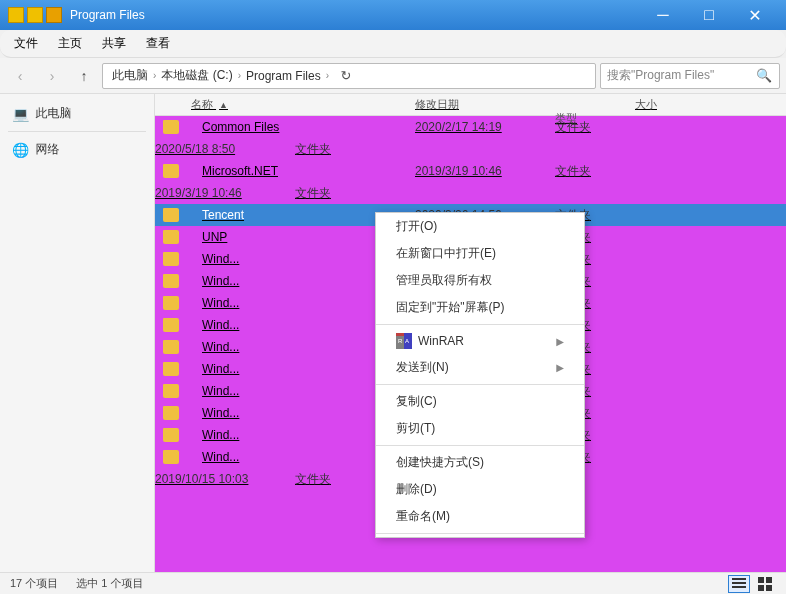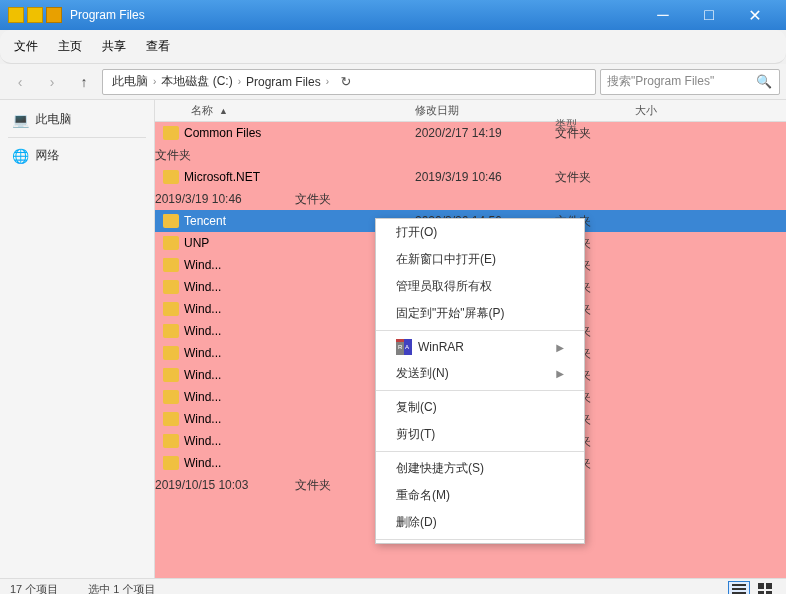--- a/index.html
+++ b/index.html
@@ -50,21 +50,21 @@
       display: flex;
       align-items: center;
       justify-content: center;
       color: white;
       font-size: 16px;
       cursor: pointer;
     }
 
     
     .menu-bar {
-      height: 34px;
+      height: 28px;
       background: #f3f3f3;
       display: flex;
       align-items: center;
       border-bottom: 1px solid #ddd;
       padding: 0 4px;
       border-radius: 11px;
     }
     .menu-item {
       padding: 4px 10px;
       font-size: 12px;
@@ -176,23 +176,24 @@
     }
     .sidebar-sep {
       height: 1px;
       background: #ddd;
       margin: 4px 8px;
     }
 
     
     .file-list-area {
       flex: 1;
-      background: #fca5a5;
+      background: #d946ef;
       overflow: hidden;
       position: relative;
+      text-decoration: underline;
     }
 
     .file-list-header {
       display: flex;
       height: 22px;
       align-items: center;
       border-bottom: 1px solid #ddd;
       background: #f5f5f5;
       font-size: 11px;
       color: #555;
@@ -214,21 +215,21 @@
       height: 22px;
       font-size: 12px;
       cursor: pointer;
     }
     .file-row.highlighted { background: #3a86d4; color: white; }
 
     .file-name-cell {
       width: 260px;
       display: flex;
       align-items: center;
-      gap: 5px;
+      gap: 23px;
       padding-left: 8px;
       overflow: hidden;
       white-space: nowrap;
     }
     .folder-icon {
       width: 16px;
       height: 14px;
       background: #f0c040;
       border-radius: 1px 2px 2px 2px;
       position: relative;
@@ -252,21 +253,21 @@
     
     .status-bar {
       height: 22px;
       background: #f3f3f3;
       border-top: 1px solid #ddd;
       display: flex;
       align-items: center;
       padding: 0 10px;
       font-size: 11px;
       color: #444;
-      gap: 30px;
+      gap: 18px;
     }
     .status-right {
       margin-left: auto;
       display: flex;
       gap: 4px;
     }
     .view-btn {
       width: 22px;
       height: 18px;
       display: flex;
@@ -408,20 +409,21 @@
     <div class="file-row">
     <div class="file-name-cell">
       <span class="folder-icon"></span>
       <span>Common Files</span>
     </div>
     <div class="file-date-cell">2020/2/17 14:19</div>
     <div class="file-type-cell">文件夹</div>
     <div class="file-size-cell"></div>
   </div>
         <div class="file-row">
+    <div class="file-date-cell">2020/5/18 8:50</div>
     <div class="file-type-cell">文件夹</div>
     <div class="file-size-cell"></div>
   </div>
         <div class="file-row">
     <div class="file-name-cell">
       <span class="folder-icon"></span>
       <span>Microsoft.NET</span>
     </div>
     <div class="file-date-cell">2019/3/19 10:46</div>
     <div class="file-type-cell">文件夹</div>
@@ -620,28 +622,28 @@
           <div class="ctx-item">
     <div class="ctx-item-content">
 
       <span>创建快捷方式(S)</span>
     </div>
 
   </div>
           <div class="ctx-item">
     <div class="ctx-item-content">
 
+      <span>删除(D)</span>
+    </div>
+
+  </div>
+          <div class="ctx-item">
+    <div class="ctx-item-content">
+
       <span>重命名(M)</span>
-    </div>
-
-  </div>
-          <div class="ctx-item">
-    <div class="ctx-item-content">
-
-      <span>删除(D)</span>
     </div>
 
   </div>
           <div class="ctx-sep"></div>
         </div>
     </div>
 
   </div>
 </div>
 

